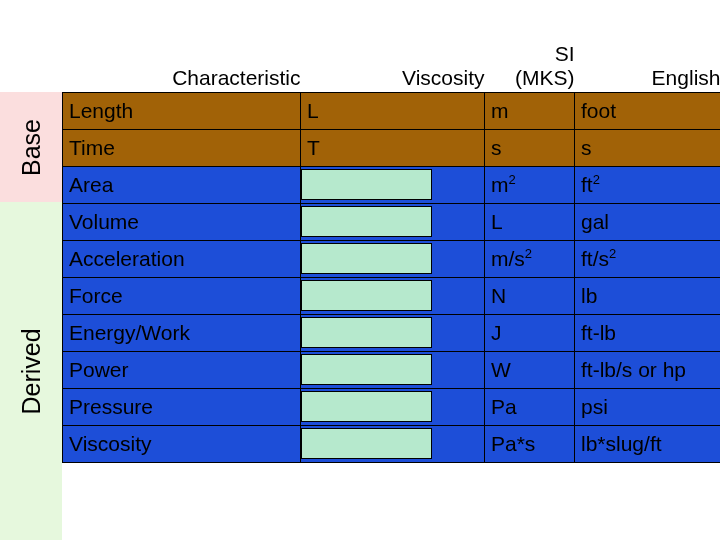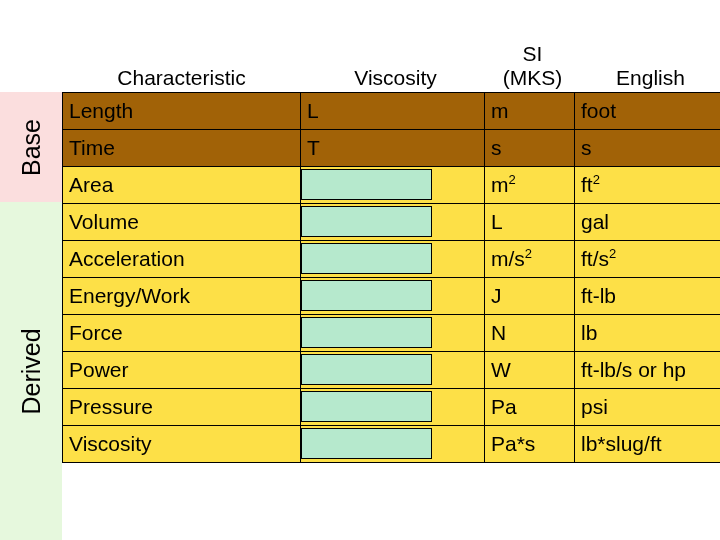--- a/index.html
+++ b/index.html
@@ -79,31 +79,31 @@
     height: 37px;
     vertical-align: middle;
     box-sizing: border-box;
     overflow: hidden;
     white-space: nowrap;
   }
 
   
   table.maintable thead th {
     border: none;
-    text-align: center;
+    text-align: right;
     height: 71px;
     vertical-align: bottom;
     padding-bottom: 2px;
     background: #ffffff;
   }
   table.maintable thead th.h-char { padding-left: 0; }
   table.maintable thead th.h-si   { line-height: 1.12; }
 
   tr.row-base td  { background: #a16207; }
-  tr.row-derived td { background: #fde047; }
+  tr.row-derived td { background: #1d4ed8; }
 
   td.dim-cell {
     padding-left: 6px;
   }
   
   td.dim-box {
     padding: 0;
     position: relative;
   }
   td.dim-box .box {
@@ -185,34 +185,34 @@
           </tr>
           <tr class="row-derived">
             <td>Acceleration</td>
             <td class="dim-box">
               <div class="box"></div>
             </td>
             <td><span>m/s</span><sup>2</sup></td>
             <td><span>ft/s</span><sup>2</sup></td>
           </tr>
           <tr class="row-derived">
+            <td>Force</td>
+            <td class="dim-box">
+              <div class="box"></div>
+            </td>
+            <td><span>N</span></td>
+            <td><span>lb</span></td>
+          </tr>
+          <tr class="row-derived">
             <td>Energy/Work</td>
             <td class="dim-box">
               <div class="box"></div>
             </td>
             <td><span>J</span></td>
             <td><span>ft-lb</span></td>
-          </tr>
-          <tr class="row-derived">
-            <td>Force</td>
-            <td class="dim-box">
-              <div class="box"></div>
-            </td>
-            <td><span>N</span></td>
-            <td><span>lb</span></td>
           </tr>
           <tr class="row-derived">
             <td>Power</td>
             <td class="dim-box">
               <div class="box"></div>
             </td>
             <td><span>W</span></td>
             <td><span>ft-lb/s or hp</span></td>
           </tr>
           <tr class="row-derived">

